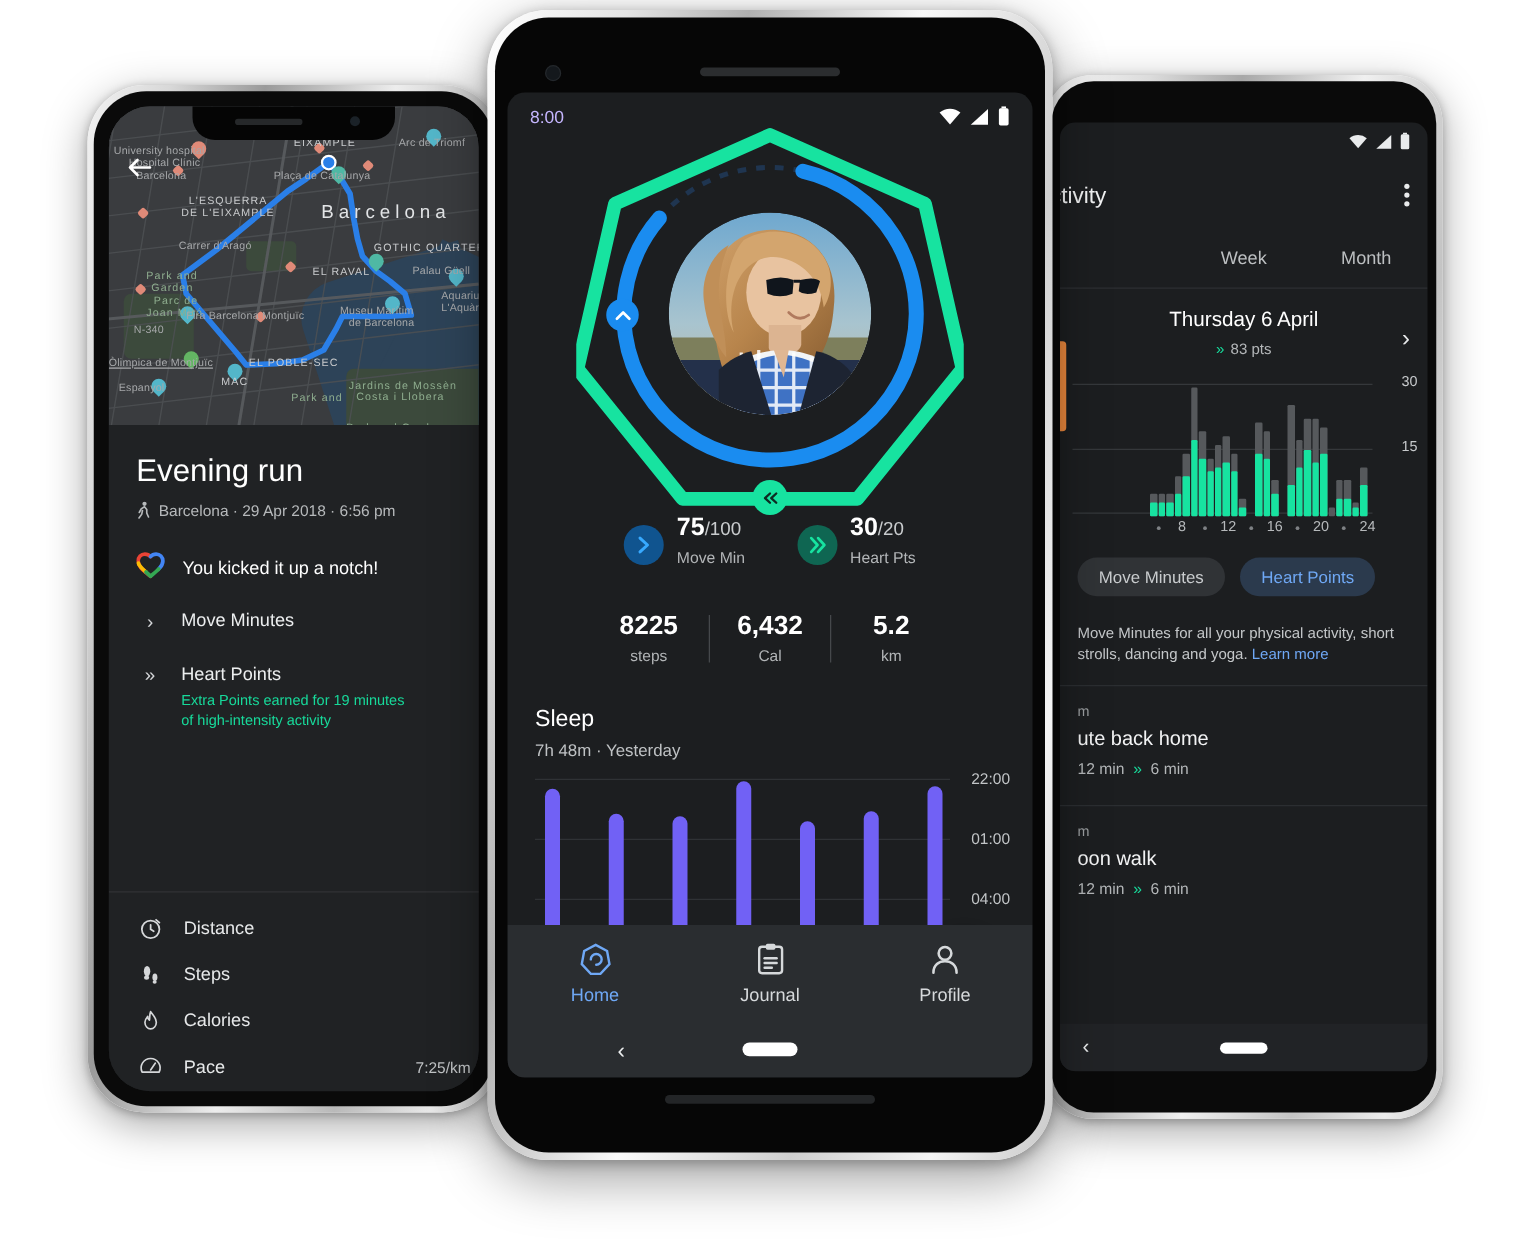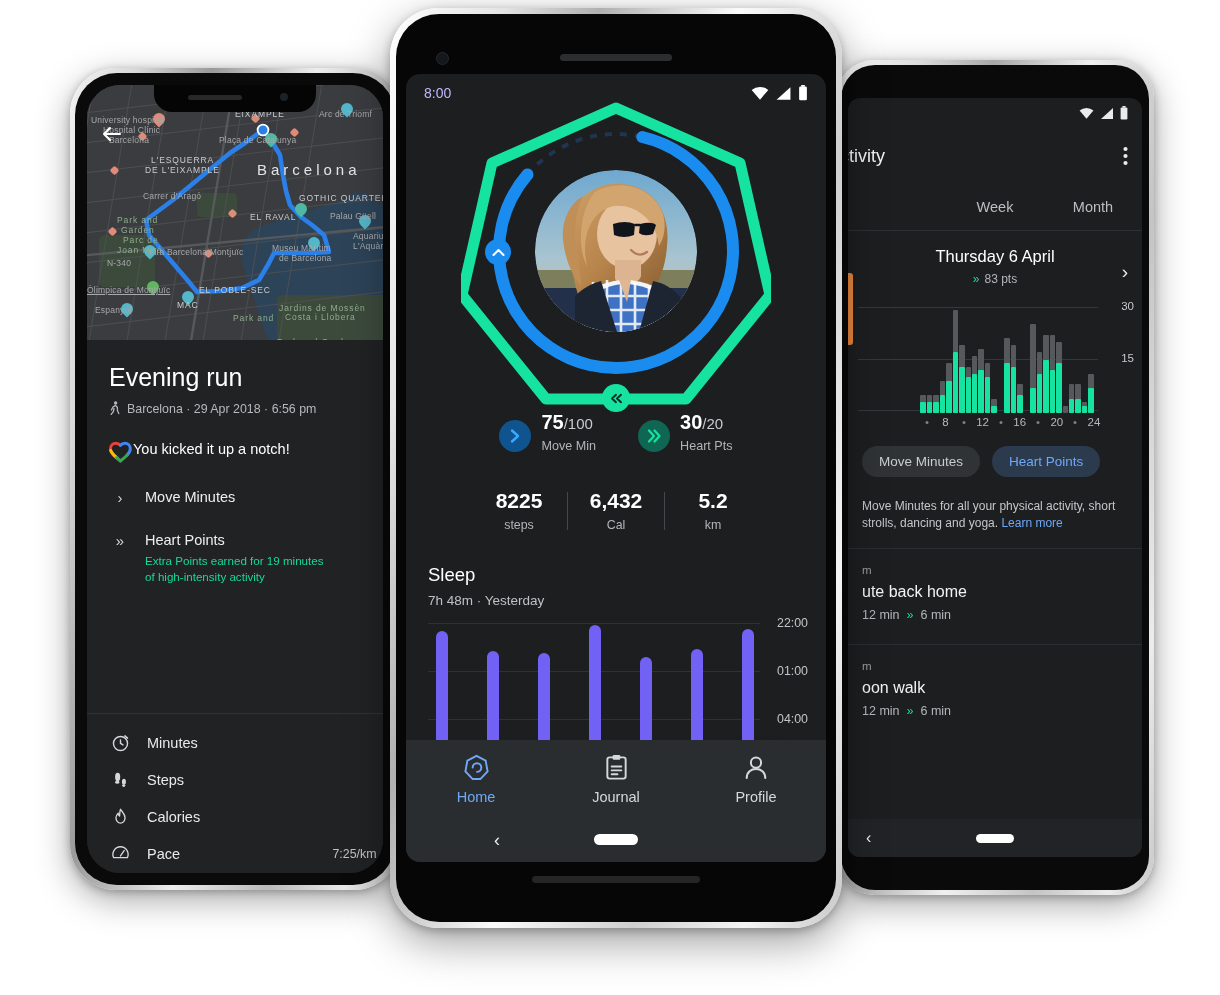--- a/index.html
+++ b/index.html
@@ -56,21 +56,21 @@
   .map .lbl.grn { color:#8fae8f; }
   .map .pin { position:absolute; width:12px; height:16px; }
   .map .pin i { position:absolute; left:0; top:0; width:12px; height:12px; border-radius:50% 50% 50% 0; transform:rotate(-45deg); display:block; }
   .map .dotpoi { position:absolute; width:7px; height:7px; background:#e08a78; border-radius:2px; transform:rotate(45deg); }
   .route { position:absolute; inset:0; }
   .map-back { position:absolute; left:12px; top:36px; width:26px; height:26px; z-index:6; cursor:pointer; }
 
   .ldetail { position:absolute; left:0; right:0; top:255px; bottom:0; background:#202224; padding:0 22px; }
   .ltitle { color:#fff; font-size:25px; margin-top:23px; font-weight:400; }
   .lsub { color:#b6b9bb; font-size:12.4px; margin-top:9px; display:flex; align-items:center; gap:7px; }
-  .lbadge { display:flex; align-items:flex-start; margin-top:25px; }
+  .lbadge { display:flex; align-items:flex-end; gap:13px; margin-top:25px; }
   .lbadge .txt { color:#fff; font-size:14.5px; }
   .lrow { display:flex; gap:14px; margin-top:26px; align-items:flex-start; }
   .lrow .ic { width:22px; color:#d5d7d9; font-size:15px; text-align:center; flex:none; }
   .lrow .nm { color:#eceeef; font-size:14.5px; }
   .lrow .extra { color:#17d99a; font-size:11.6px; line-height:1.42; margin-top:5px; }
   .ldiv { position:absolute; left:0; right:0; top:373px; height:1px; background:#303235; }
   .lstat { position:absolute; left:22px; right:0; display:flex; align-items:center; gap:16px; }
   .lstat .si { width:22px; flex:none; display:flex; align-items:center; justify-content:center; }
   .lstat .sl { color:#e7e9ea; font-size:14.5px; }
   .lstat .sv { position:absolute; right:-8px; color:#bfc2c4; font-size:12.4px; white-space:nowrap; }
@@ -344,21 +344,21 @@
         <div class="ldiv"></div>
 
         <div class="lstat" style="top:393px">
           <div class="si">
             <svg width="19" height="19" viewBox="0 0 20 20">
                 <circle cx="10" cy="11" r="7.4" fill="none" stroke="#d5d7d9" stroke-width="1.5"></circle>
                 <path d="M10 7.2 V11 L12.6 12.6" fill="none" stroke="#d5d7d9" stroke-width="1.5" stroke-linecap="round"></path>
                 <path d="M14.6 3 L17.4 5.4" stroke="#d5d7d9" stroke-width="1.5" stroke-linecap="round"></path>
               </svg>
           </div>
-          <div class="sl">Minutes</div>
+          <div class="sl">Distance</div>
 
         </div>
 
         <div class="lstat" style="top:430px">
           <div class="si">
             <svg width="19" height="19" viewBox="0 0 20 20">
                 <ellipse cx="7" cy="7.4" rx="2.7" ry="4.4" fill="#d5d7d9"></ellipse>
                 <ellipse cx="6.6" cy="12.8" rx="2.2" ry="1.8" fill="#d5d7d9"></ellipse>
                 <ellipse cx="13.6" cy="12.4" rx="2.1" ry="3.2" fill="#d5d7d9"></ellipse>
                 <ellipse cx="13.4" cy="16.4" rx="1.7" ry="1.4" fill="#d5d7d9"></ellipse>

